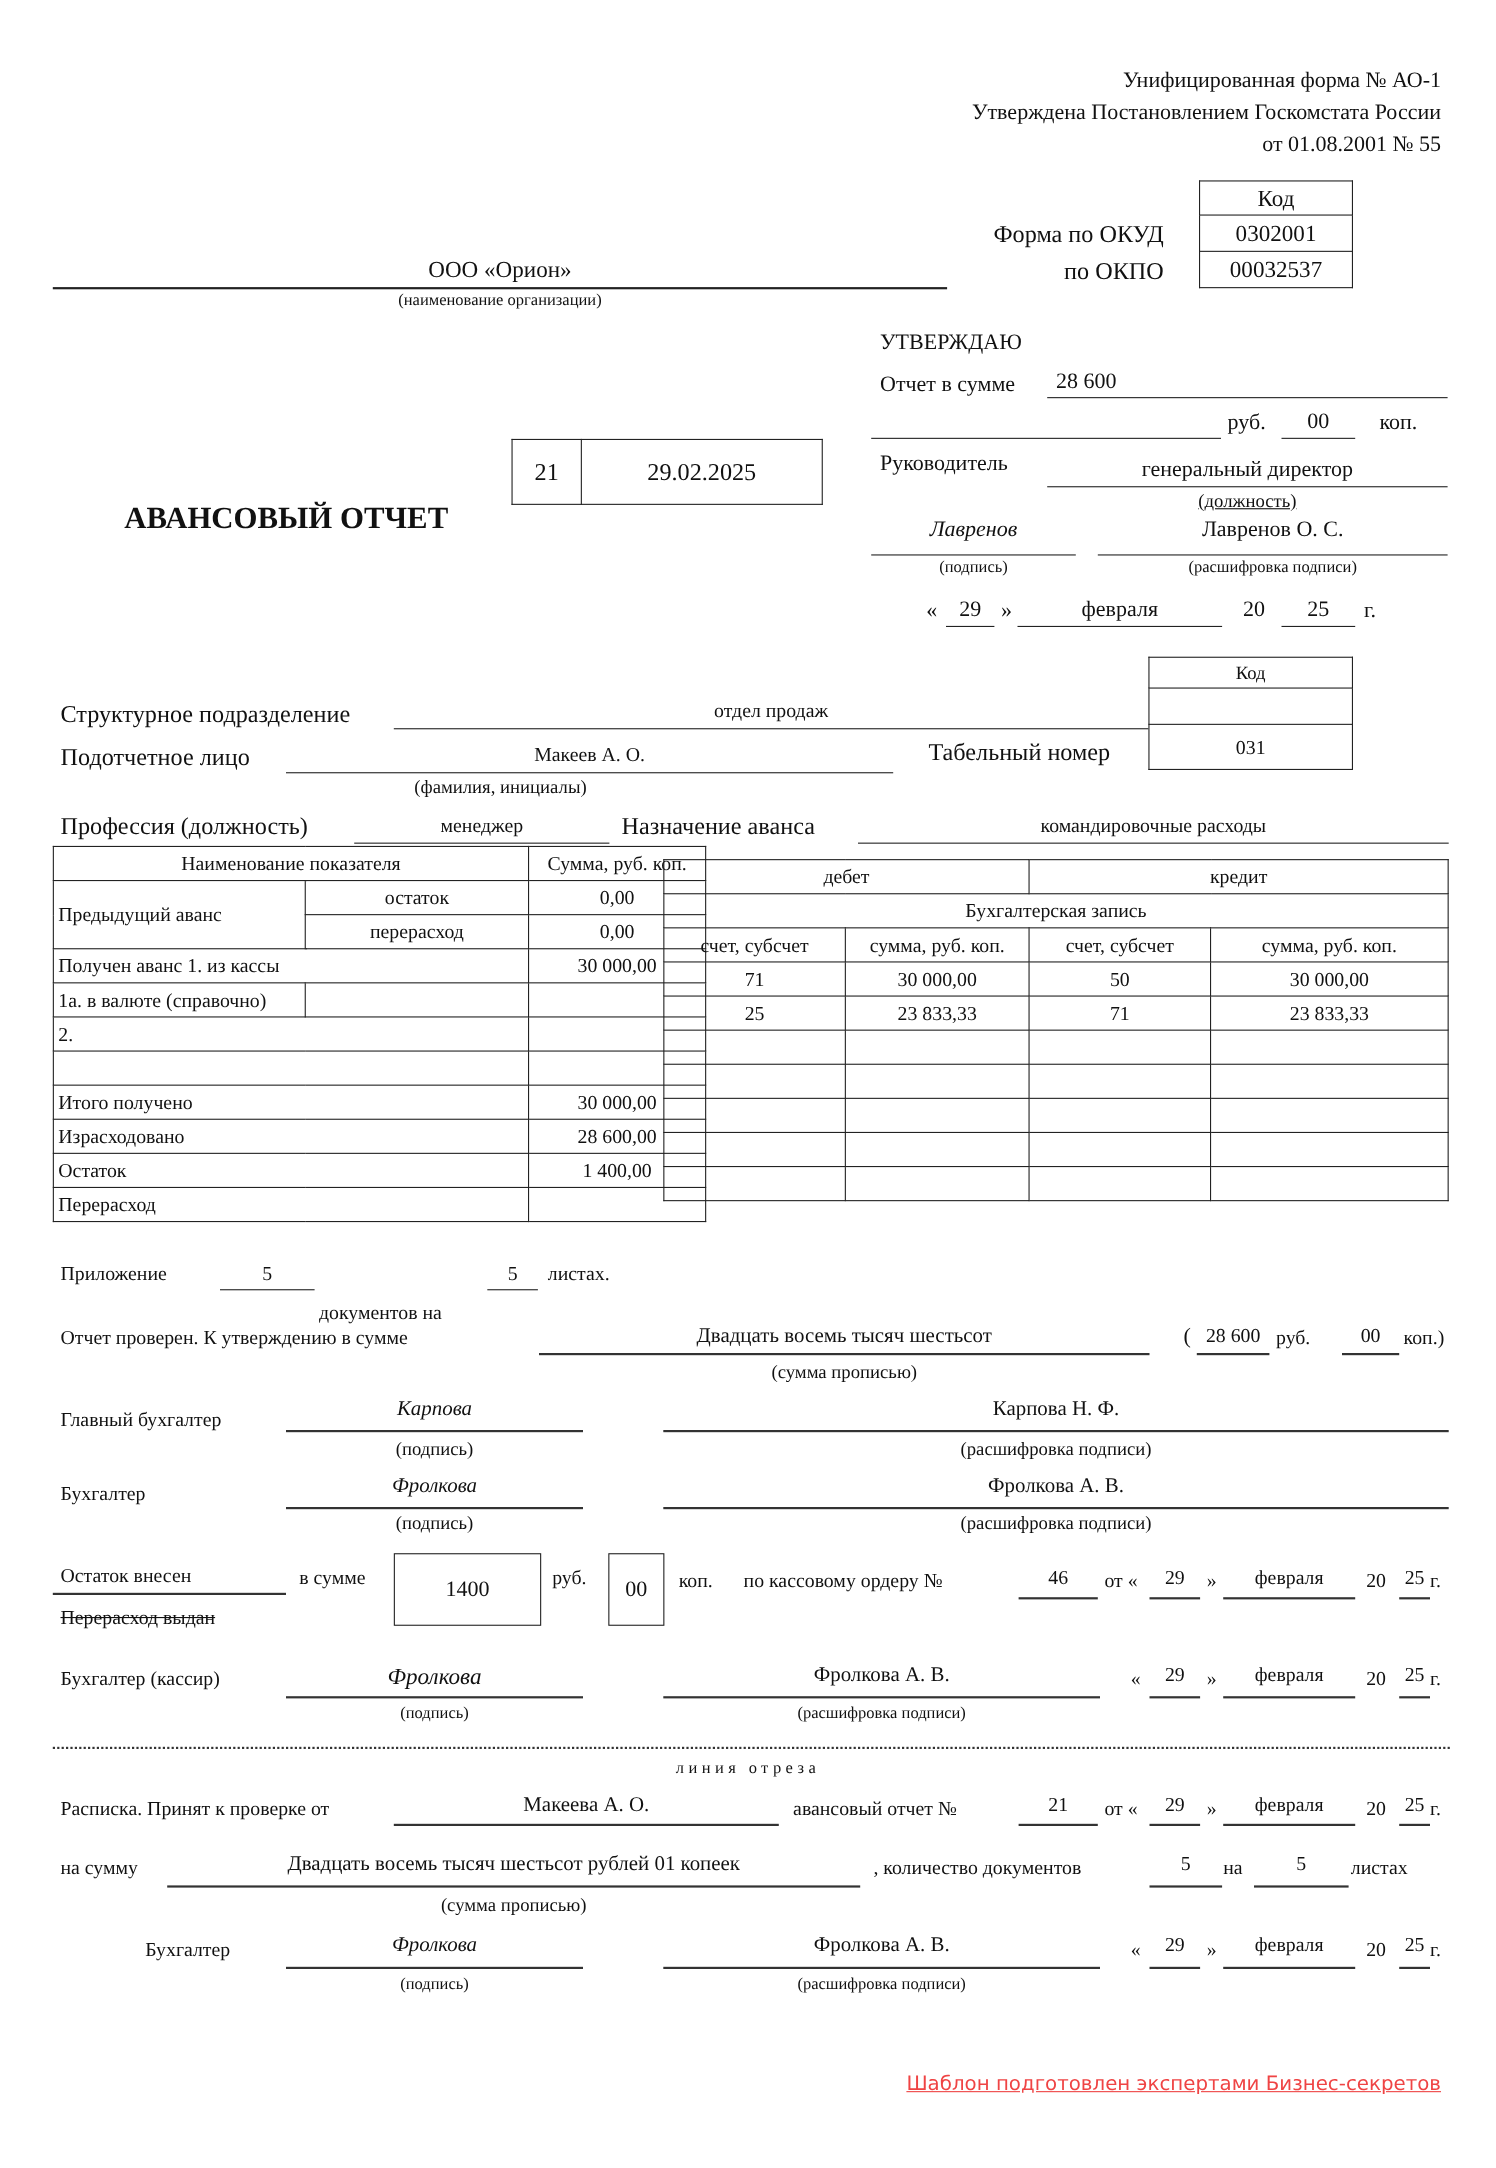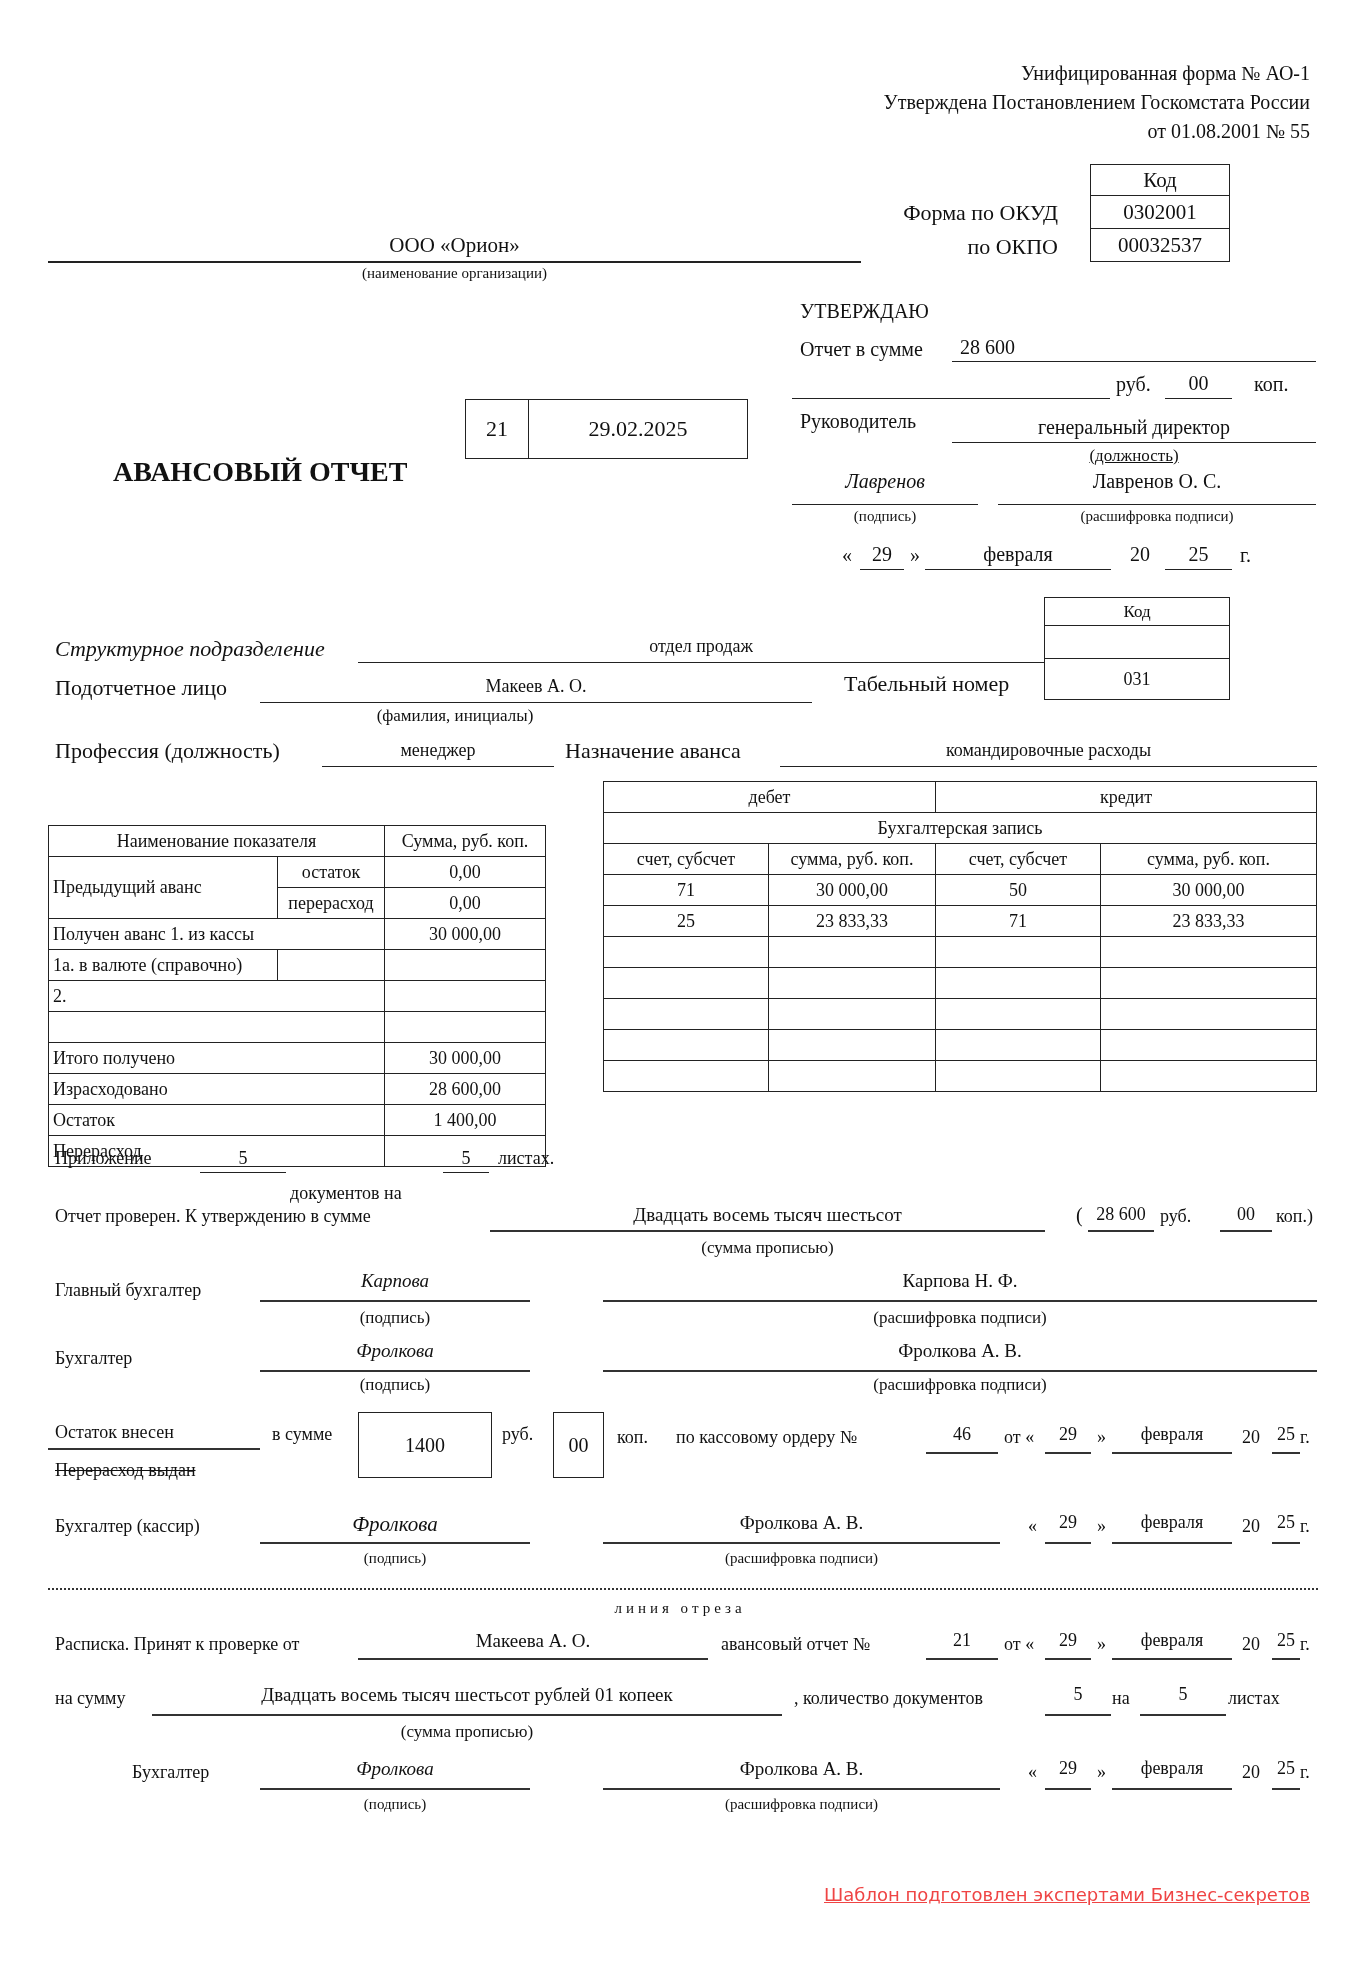--- a/index.html
+++ b/index.html
@@ -86,32 +86,32 @@
         <td class="c" style="height:27px;font-size:17px;">Код</td>
       </tr>
   <tr>
         <td class="c" style="height:32px;"></td>
       </tr>
   <tr>
         <td class="c" style="height:40px;font-size:18px;">031</td>
       </tr>
 </tbody>
   </table>
-<div class="a t22" style="left:55px;top:636px;font-style:italic;">Структурное подразделение</div>
+<div class="a t22" style="left:55px;top:636px;">Структурное подразделение</div>
 <div class="ul" style="left:358px;top:636px;width:686px;height:26px;font-size:18px;">отдел продаж</div>
 <div class="a t22" style="left:55px;top:675px;">Подотчетное лицо</div>
 <div class="ul" style="left:260px;top:676px;width:552px;height:26px;font-size:18px;">Макеев А. О.</div>
 <div class="cap" style="left:260px;top:706px;width:390px;font-size:17px;">(фамилия, инициалы)</div>
 <div class="a t22" style="left:844px;top:671px;">Табельный номер</div>
 <div class="a t22" style="left:55px;top:738px;">Профессия (должность)</div>
 <div class="ul" style="left:322px;top:740px;width:232px;height:26px;font-size:18px;">менеджер</div>
 <div class="a t22" style="left:565px;top:738px;">Назначение аванса</div>
 <div class="ul" style="left:780px;top:740px;width:537px;height:26px;font-size:18px;">командировочные расходы</div>
 
-<table class="grid" style="left:48px;top:825px;width:498px;padding-left:36px;">
+<table class="grid" style="left:48px;top:769px;width:594px;padding-left:36px;">
   <tbody>
       <tr>
     <td colspan="3" class="c" style="height:30px;">Наименование показателя</td>
     <td class="c" style="width:152px;">Сумма, руб. коп.</td>
   </tr>
   <tr>
     <td colspan="2" rowspan="2" style="width:200px;">Предыдущий аванс</td>
     <td class="c">остаток</td>
     <td class="c">0,00</td>
   </tr>

